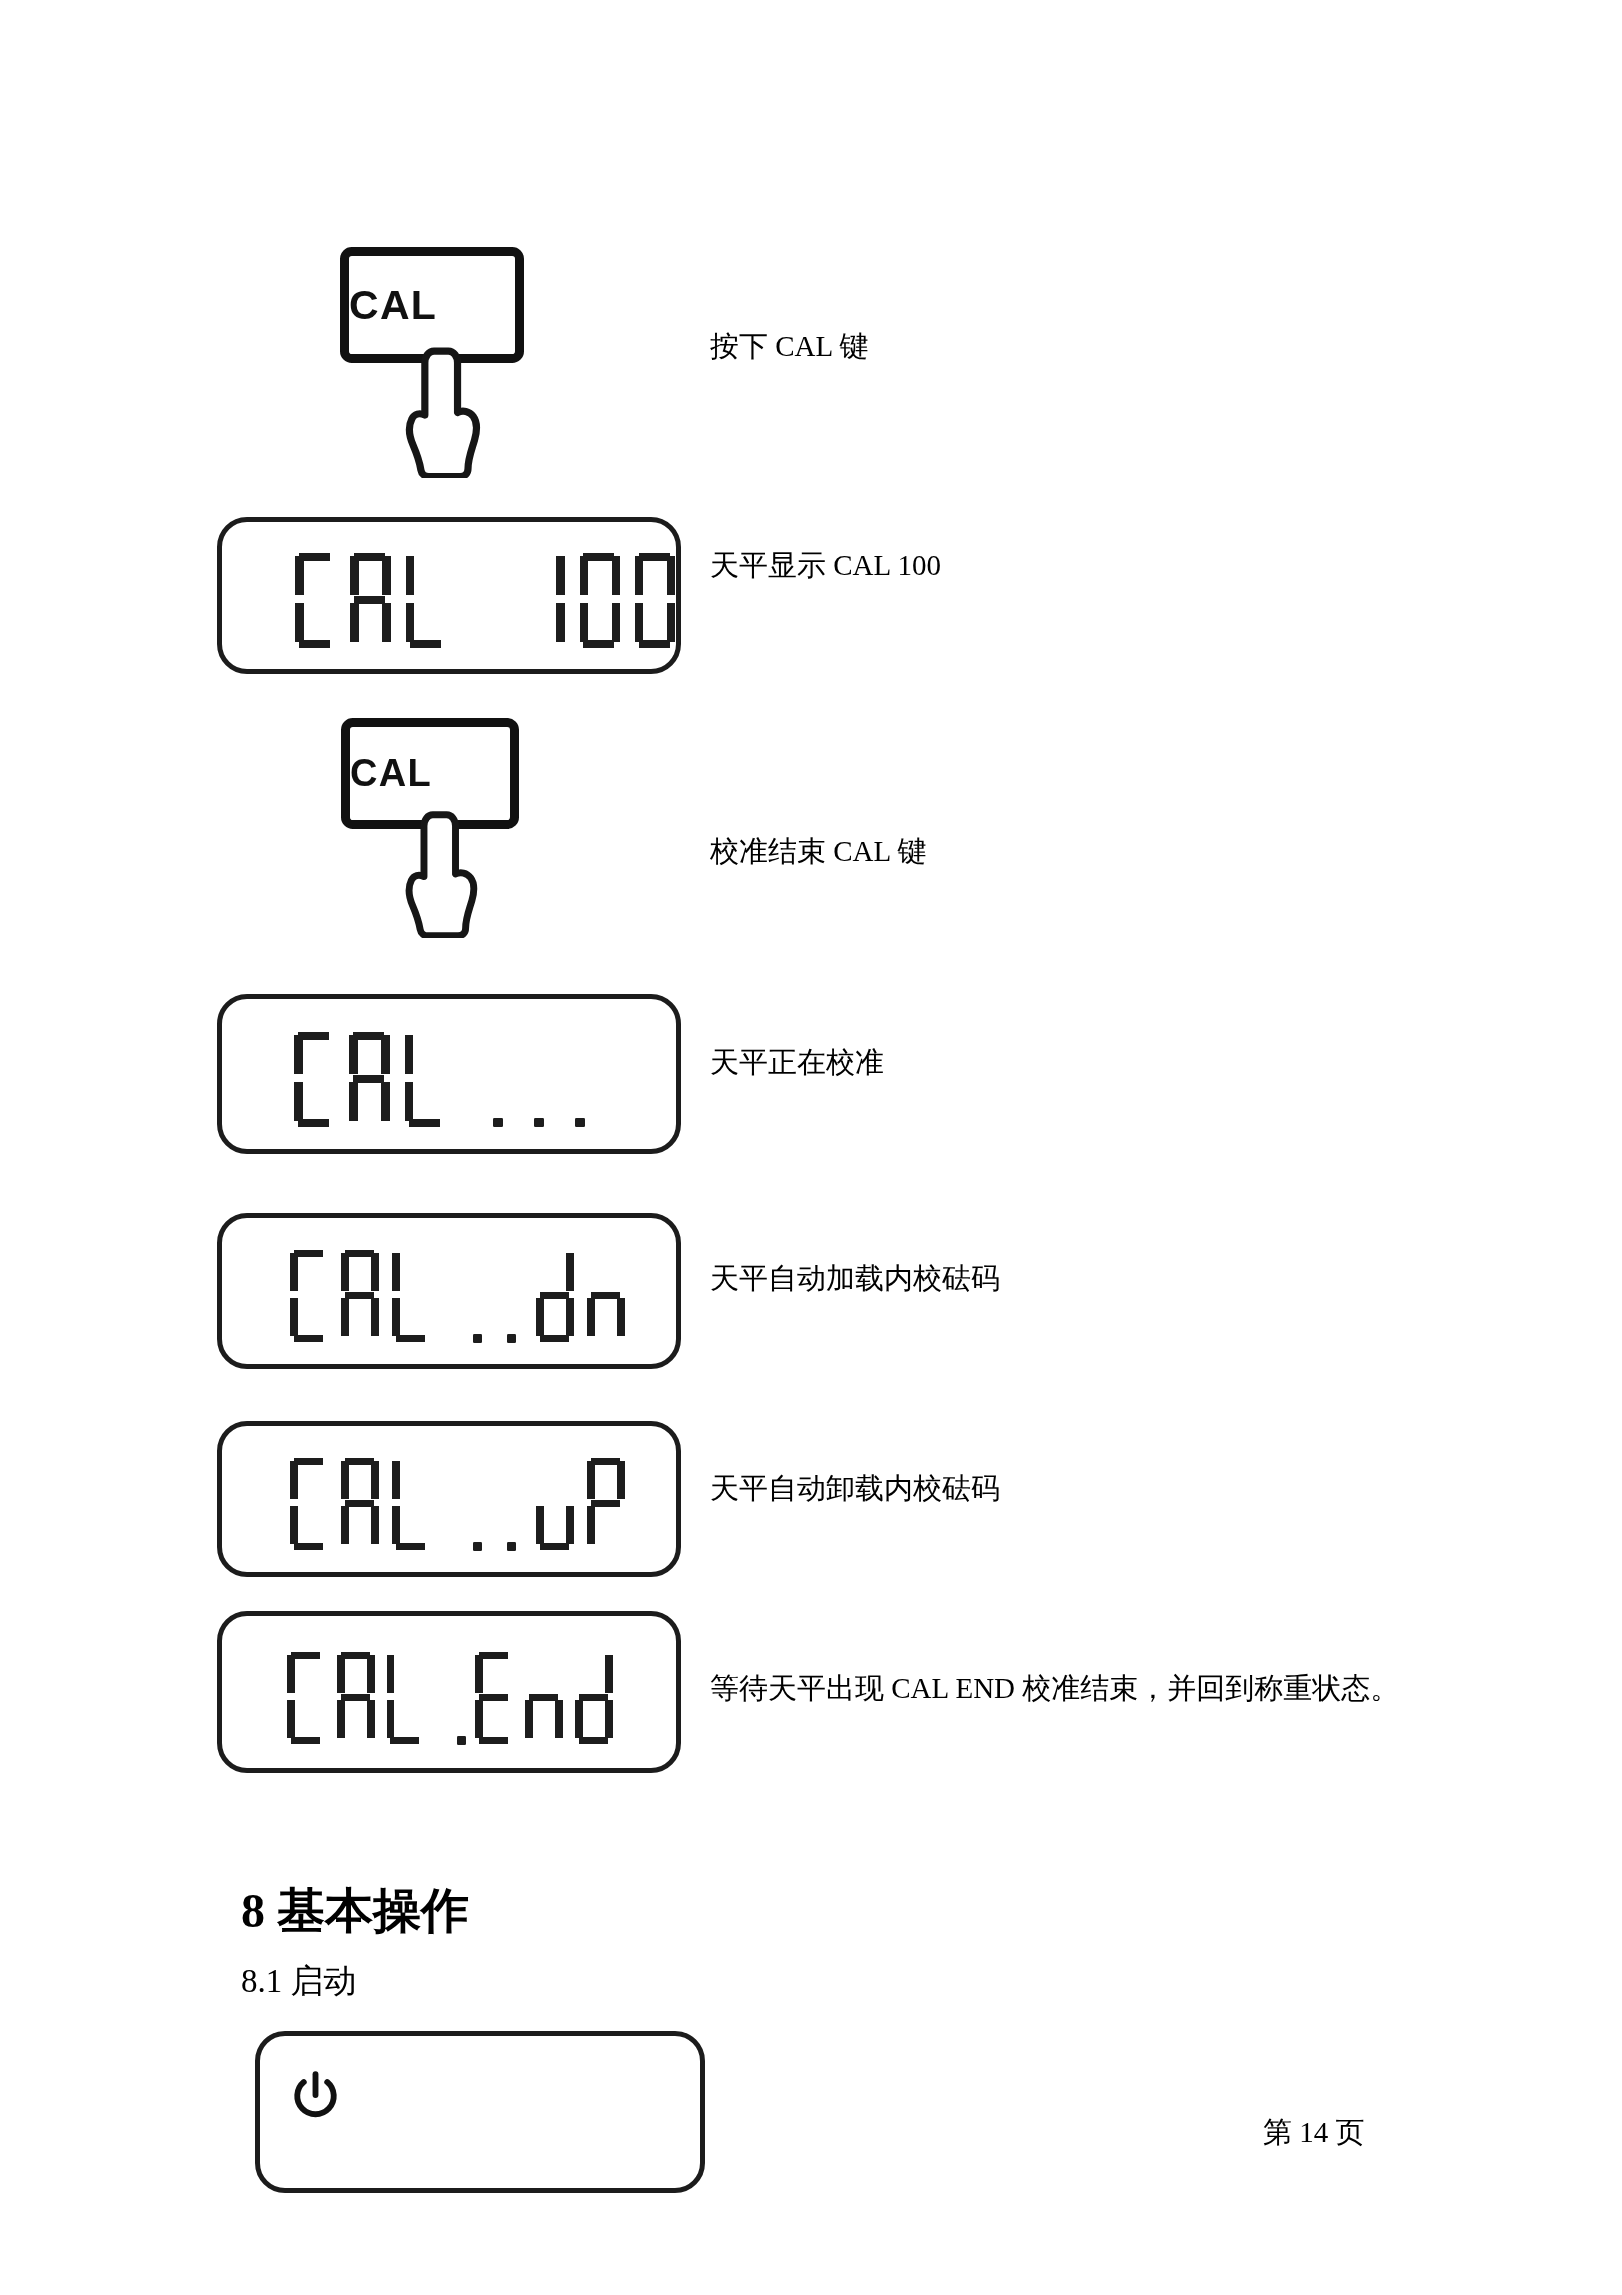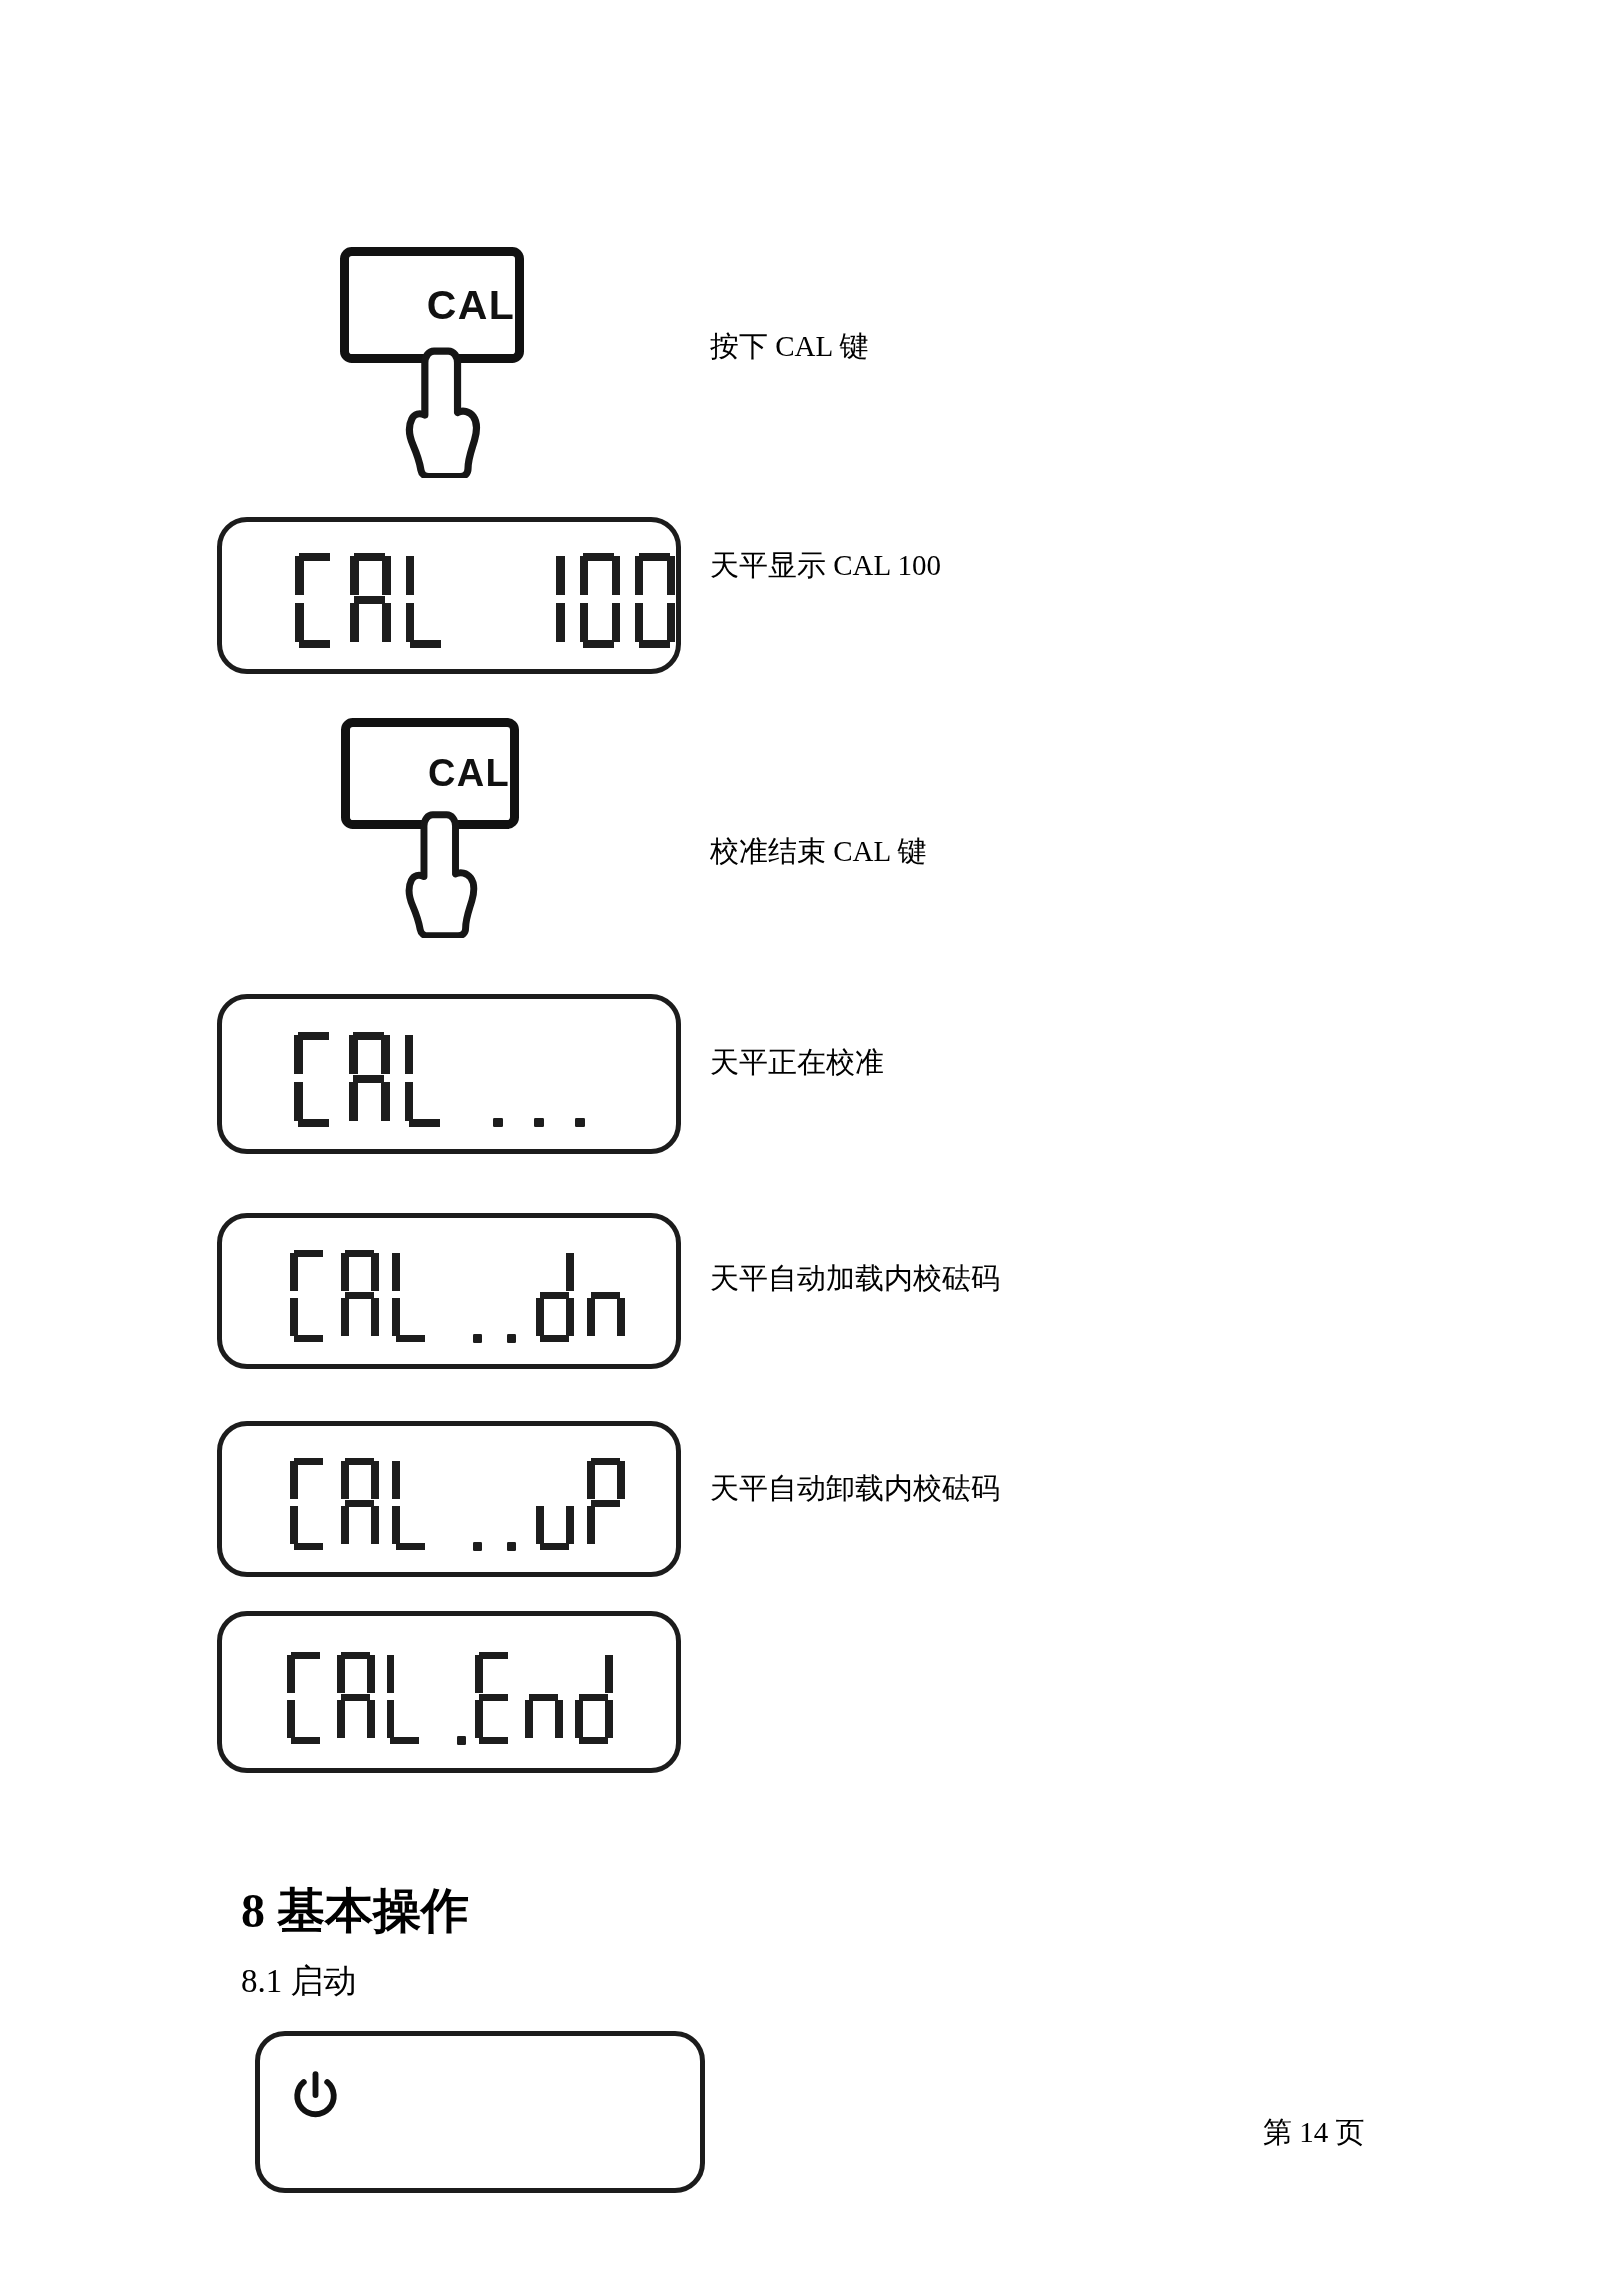--- a/index.html
+++ b/index.html
@@ -23,21 +23,21 @@
 
   
   .cal-key {
     position: absolute;
     box-sizing: border-box;
     border: 9.2px solid #111111;
     border-radius: 11.8px;
     background: #ffffff;
     display: flex;
     align-items: center;
-    justify-content: flex-end;
+    justify-content: flex-start;
   }
   .cal-key .cal-text {
     font-family: "Liberation Sans", "DejaVu Sans", sans-serif;
     font-weight: bold;
     letter-spacing: 1.3px;
     color: #111111;
   }
 
   
   .hand {
@@ -385,20 +385,21 @@
         <span class="seg" style="width:38px;height:93px;">
           <i style="left:30px;top:3.9px;width:7.9px;height:38px;"></i>
           <i style="left:3.9px;top:42px;width:29px;height:7.9px;"></i>
           <i style="left:0;top:48px;width:7.9px;height:38px;"></i>
           <i style="left:30px;top:48px;width:7.9px;height:38px;"></i>
           <i style="left:3.9px;top:85px;width:29px;height:7.9px;"></i>
         </span>
       </div>
     </div>
   </div>
+  <div class="cn" style="left:710px; top:1669px; font-size:29px;">等待天平出现 CAL END  校准结束，并回到称重状态。</div>
 
 
   <div class="h1" style="left:241px; top:1879px; font-size:48px;">8  基本操作</div>
   <div class="h2" style="left:241px; top:1959px; font-size:33px;">8.1  启动</div>
 
   <div class="lcd" style="left:255px; top:2031px; width:450px; height:162px;">
     <svg style="position:absolute; left:30px; top:33px;" width="51" height="60" viewBox="0 0 78 92">
       <path d="M39 8 L39 40" stroke="#111111" stroke-width="9" stroke-linecap="round" fill="none"></path>
       <path d="M21 20 A28 28 0 1 0 57 20" stroke="#111111" stroke-width="9" stroke-linecap="round" fill="none"></path>
     </svg>

